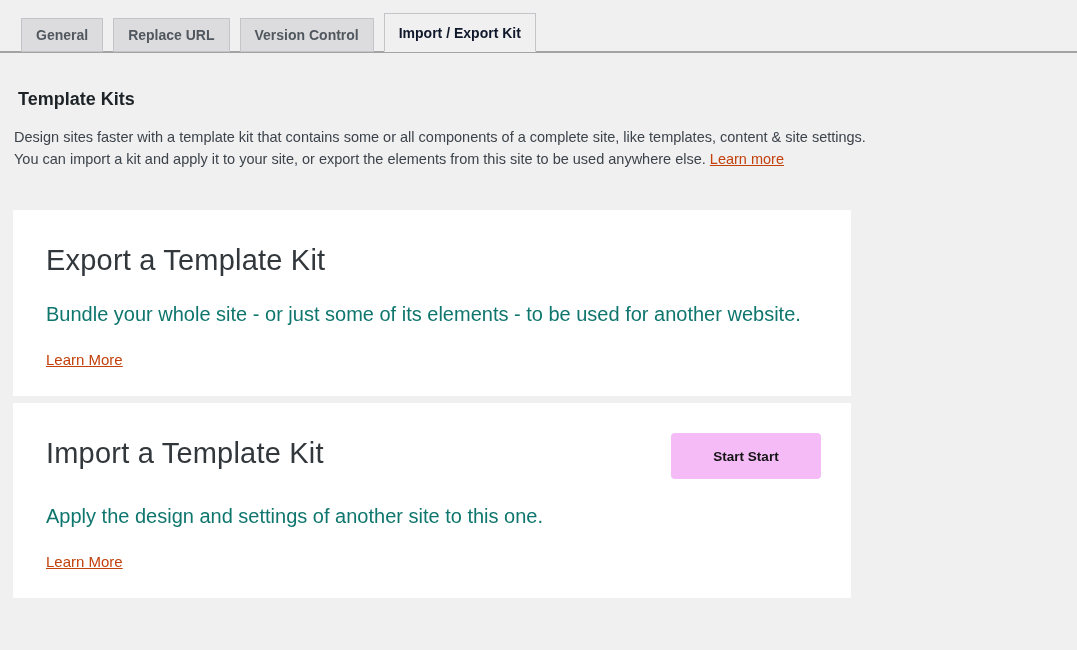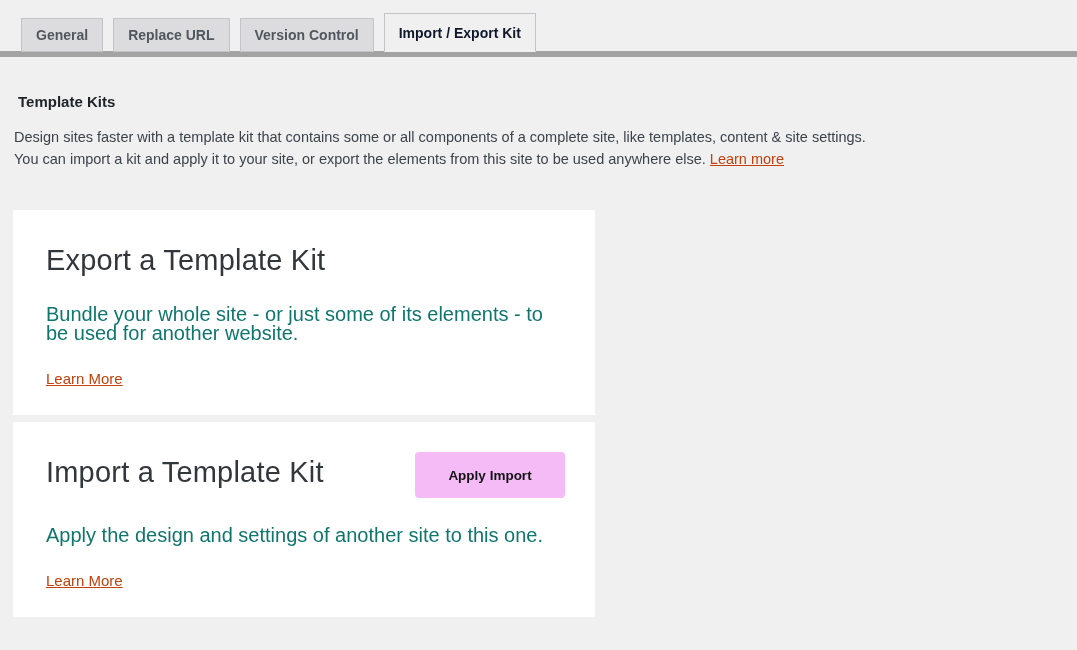--- a/index.html
+++ b/index.html
@@ -11,21 +11,21 @@
     font-family: "Liberation Sans", sans-serif;
     color: #3c434a;
     overflow: hidden;
   }
 
   
   .nav-tabs {
     display: flex;
     align-items: flex-end;
     padding: 13px 20px 0 21px;
-    border-bottom: 6px solid #a3a3a3;
+    border-bottom: 2px solid #a3a3a3;
   }
   .tab {
     display: inline-block;
     background: #dcdcde;
     border: 1px solid #c3c4c7;
     margin-right: 10px;
     margin-bottom: -1px;
     padding: 8px 14px;
     font-size: 14px;
     font-weight: 600;
@@ -39,41 +39,41 @@
     border-bottom-color: #f0f0f1;
     color: #0f172a;
     padding-top: 11px;
     padding-bottom: 10px;
   }
 
   
   .content { padding: 0 14px; }
   .page-title {
     margin: 36px 0 14px 4px;
-    font-size: 15px;
+    font-size: 18px;
     font-weight: 700;
     color: #1d2327;
   }
   .intro {
     margin: 16px 0 0 0;
     font-size: 14.5px;
     line-height: 22px;
     color: #3c434a;
   }
 
   a.link {
     color: #c2410c;
     text-decoration: underline;
     cursor: pointer;
   }
 
   
   .card {
     background: #ffffff;
-    width: 582px;
+    width: 838px;
     margin-left: -1px;
     padding: 30px 30px 27px 33px;
     margin-bottom: 7px;
   }
   .card.first { margin-top: 40px; }
   .card-head {
     display: flex;
     justify-content: space-between;
     align-items: flex-start;
   }
@@ -134,20 +134,20 @@
       <div class="card-head">
         <h2 class="card-title">Export a Template Kit</h2>
       </div>
       <p class="card-desc">Bundle your whole site - or just some of its elements - to be used for another website.</p>
       <a class="link card-link">Learn More</a>
     </section>
 
     <section class="card">
       <div class="card-head">
         <h2 class="card-title">Import a Template Kit</h2>
-        <button class="btn">Apply Import</button>
+        <button class="btn">Start Start</button>
       </div>
       <p class="card-desc">Apply the design and settings of another site to this one.</p>
       <a class="link card-link">Learn More</a>
     </section>
 
   </div>
 </div>
 
 </body></html>

